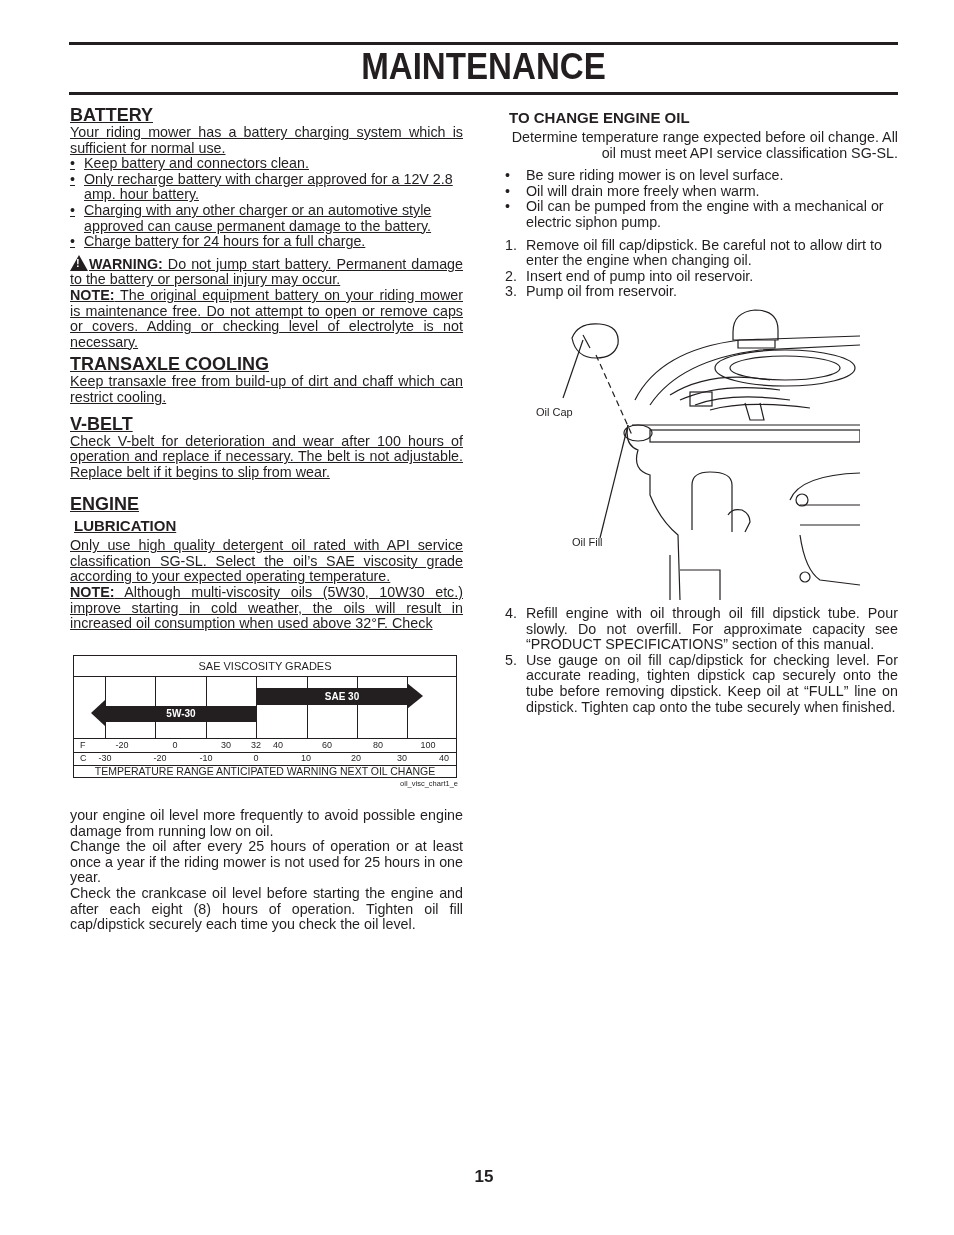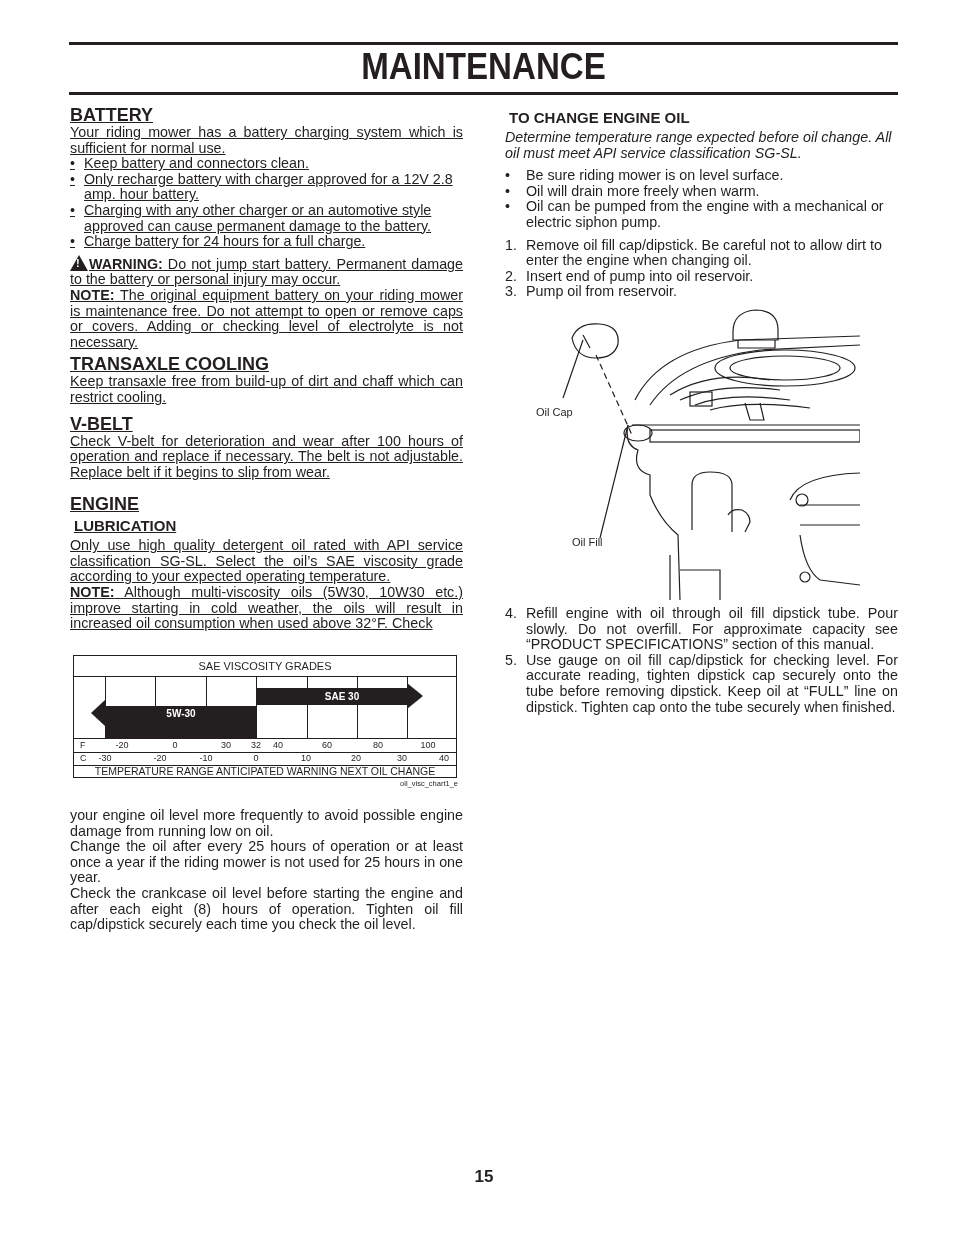--- a/index.html
+++ b/index.html
@@ -90,21 +90,21 @@
   <div class="hdr">SAE VISCOSITY GRADES</div>
   <div class="vline" style="left:31px;"></div>
   <div class="vline" style="left:81px;"></div>
   <div class="vline" style="left:132px;"></div>
   <div class="vline" style="left:182px;"></div>
   <div class="vline" style="left:233px;"></div>
   <div class="vline" style="left:283px;"></div>
   <div class="vline" style="left:333px;"></div>
 
   <div class="arrow-l" style="left:17px; top:44px;"></div>
-  <div class="bar" style="left:31px; width:152px; top:50px; height:33px; line-height:16px;">5W-30</div>
+  <div class="bar" style="left:31px; width:152px; top:50px; height:16px; line-height:16px;">5W-30</div>
   <div class="bar" style="left:182px; width:152px; top:32px; height:17px; line-height:17px; padding-left:20px; box-sizing:border-box;">SAE 30</div>
   <div class="arrow-r" style="left:333px; top:27px;"></div>
 
   <div class="frow">
     <span class="unit">F</span>
     <span class="tick" style="left:48px;">-20</span>
     <span class="tick" style="left:101px;">0</span>
     <span class="tick" style="left:152px;">30</span>
     <span class="tick" style="left:182px;">32</span>
     <span class="tick" style="left:204px;">40</span>
@@ -128,21 +128,21 @@
 <div class="credit">oil_visc_chart1_e</div>
 
 <div class="col left" style="top:808px;">
   <p>your engine oil level more frequently to avoid possible engine damage from running low on oil.</p>
   <p>Change the oil after every 25 hours of operation or at least once a year if the riding mower is not used for 25 hours in one year.</p>
   <p>Check the crankcase oil level before starting the engine and after each eight (8) hours of operation.  Tighten oil fill cap/dipstick securely each time you check the oil level.</p>
 </div>
 
 <div class="col right" style="top:106px;">
   <h3>TO CHANGE ENGINE OIL</h3>
-  <p style="text-align:left;font-style:italic;">Determine temperature range expected before oil change. All oil must meet API service classification SG-SL.</p>
+  <p style="text-align:right;">Determine temperature range expected before oil change. All oil must meet API service classification SG-SL.</p>
   <div style="margin-top:7px;">
     <div class="bul rbul">
         <span class="m">•</span>
         <span class="t">Be sure riding mower is on level surface.</span>
       </div>
     <div class="bul rbul">
         <span class="m">•</span>
         <span class="t">Oil will drain more freely when warm.</span>
       </div>
     <div class="bul rbul">

